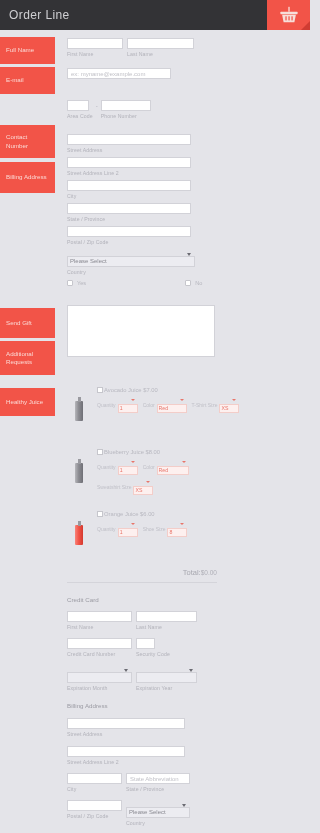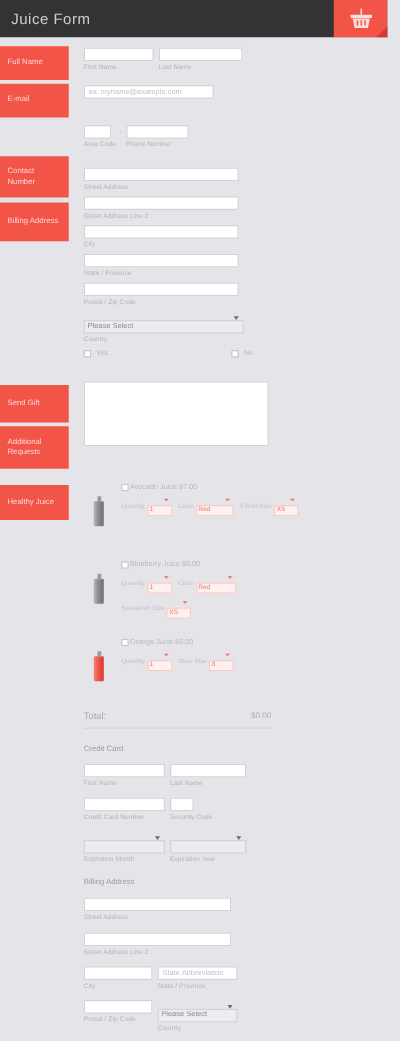--- a/index.html
+++ b/index.html
@@ -111,32 +111,32 @@
   .pselwrap { position: relative; display: inline-block; margin-right: 5px; }
   .pselwrap:after {
     content: ""; position: absolute; right: 3px; top: 3px;
     border-style: solid; border-width: 2.5px 2px 0 2px;
     border-color: #e8756a transparent transparent transparent;
     pointer-events: none;
   }
   .pselwrap select.psel { margin-right: 0; }
 
   
-  .total-row { display: flex; justify-content: space-between; align-items: center;
+  .total-row { display: flex; justify-content: flex-end; align-items: center;
     width: 150px; border-bottom: 1px solid #d4d4da; padding-bottom: 5px; }
   .total-lab { font-size: 7.5px; color: #a8a8b0; }
   .total-val { font-size: 6.5px; color: #b0b0b8; }
 
   .sec-head { font-size: 6.2px; color: #9b9ba3; }
 </style>
 </head>
 <body>
 
 <div class="header">
-  <div class="header-title">Juice Form</div>
+  <div class="header-title">Order Line</div>
   <div class="cart-box">
     <svg class="cart-icon" viewBox="0 0 24 22">
       <rect x="11.2" y="1" width="1.6" height="6" fill="#f7ded9"></rect>
       <rect x="1.5" y="7" width="21" height="3.2" rx="0.6" fill="#f7ded9"></rect>
       <path d="M3.6 10.8 L5.4 20 L18.6 20 L20.4 10.8 Z" fill="#f7ded9"></path>
       <rect x="7.6" y="12.6" width="1.5" height="5" fill="#f25448"></rect>
       <rect x="11.3" y="12.6" width="1.5" height="5" fill="#f25448"></rect>
       <rect x="15" y="12.6" width="1.5" height="5" fill="#f25448"></rect>
     </svg>
   </div>

